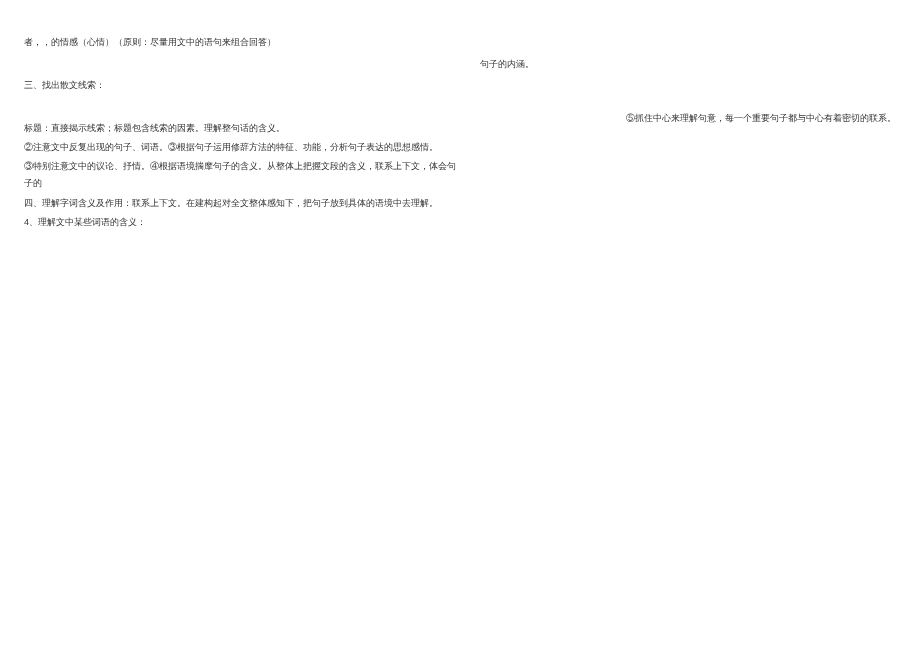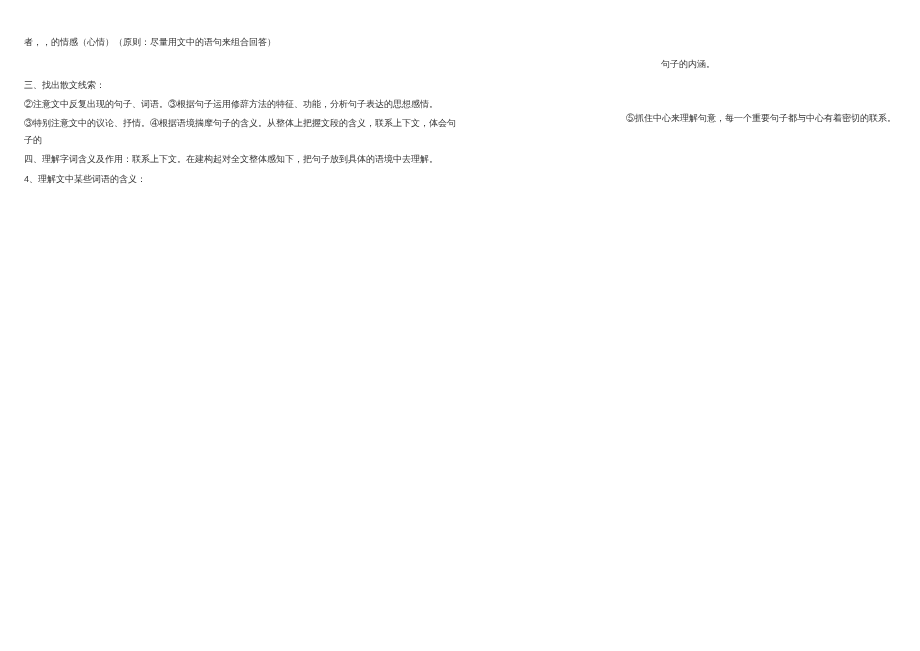--- a/index.html
+++ b/index.html
@@ -35,35 +35,35 @@
   }
   .para {
     margin: 0 0 2px 0;
     word-break: break-all;
   }
   .gap {
     margin-top: 26px;
   }
   .gap2 {
     margin-top: 22px;
-    text-align: center;
   }
   .gap3 {
     margin-top: 37px;
     text-align: right;
   }
 </style>
 </head>
 <body>
 
 <div class="page">
 
   <div class="col-left">
     <p class="para">者，，的情感（心情）（原则：尽量用文中的语句来组合回答）</p>
     <p class="para gap">三、找出散文线索：</p>
+    <p class="para gap">标题：直接揭示线索；标题包含线索的因素。理解整句话的含义。</p>
     <p class="para">②注意文中反复出现的句子、词语。③根据句子运用修辞方法的特征、功能，分析句子表达的思想感情。</p>
     <p class="para">③特别注意文中的议论、抒情。④根据语境揣摩句子的含义。从整体上把握文段的含义，联系上下文，体会句子的</p>
     <p class="para">四、理解字词含义及作用：联系上下文。在建构起对全文整体感知下，把句子放到具体的语境中去理解。</p>
     <p class="para">4、理解文中某些词语的含义：</p>
   </div>
 
   <div class="col-right">
     <p class="para gap2">句子的内涵。</p>
     <p class="para gap3">⑤抓住中心来理解句意，每一个重要句子都与中心有着密切的联系。</p>
   </div>

